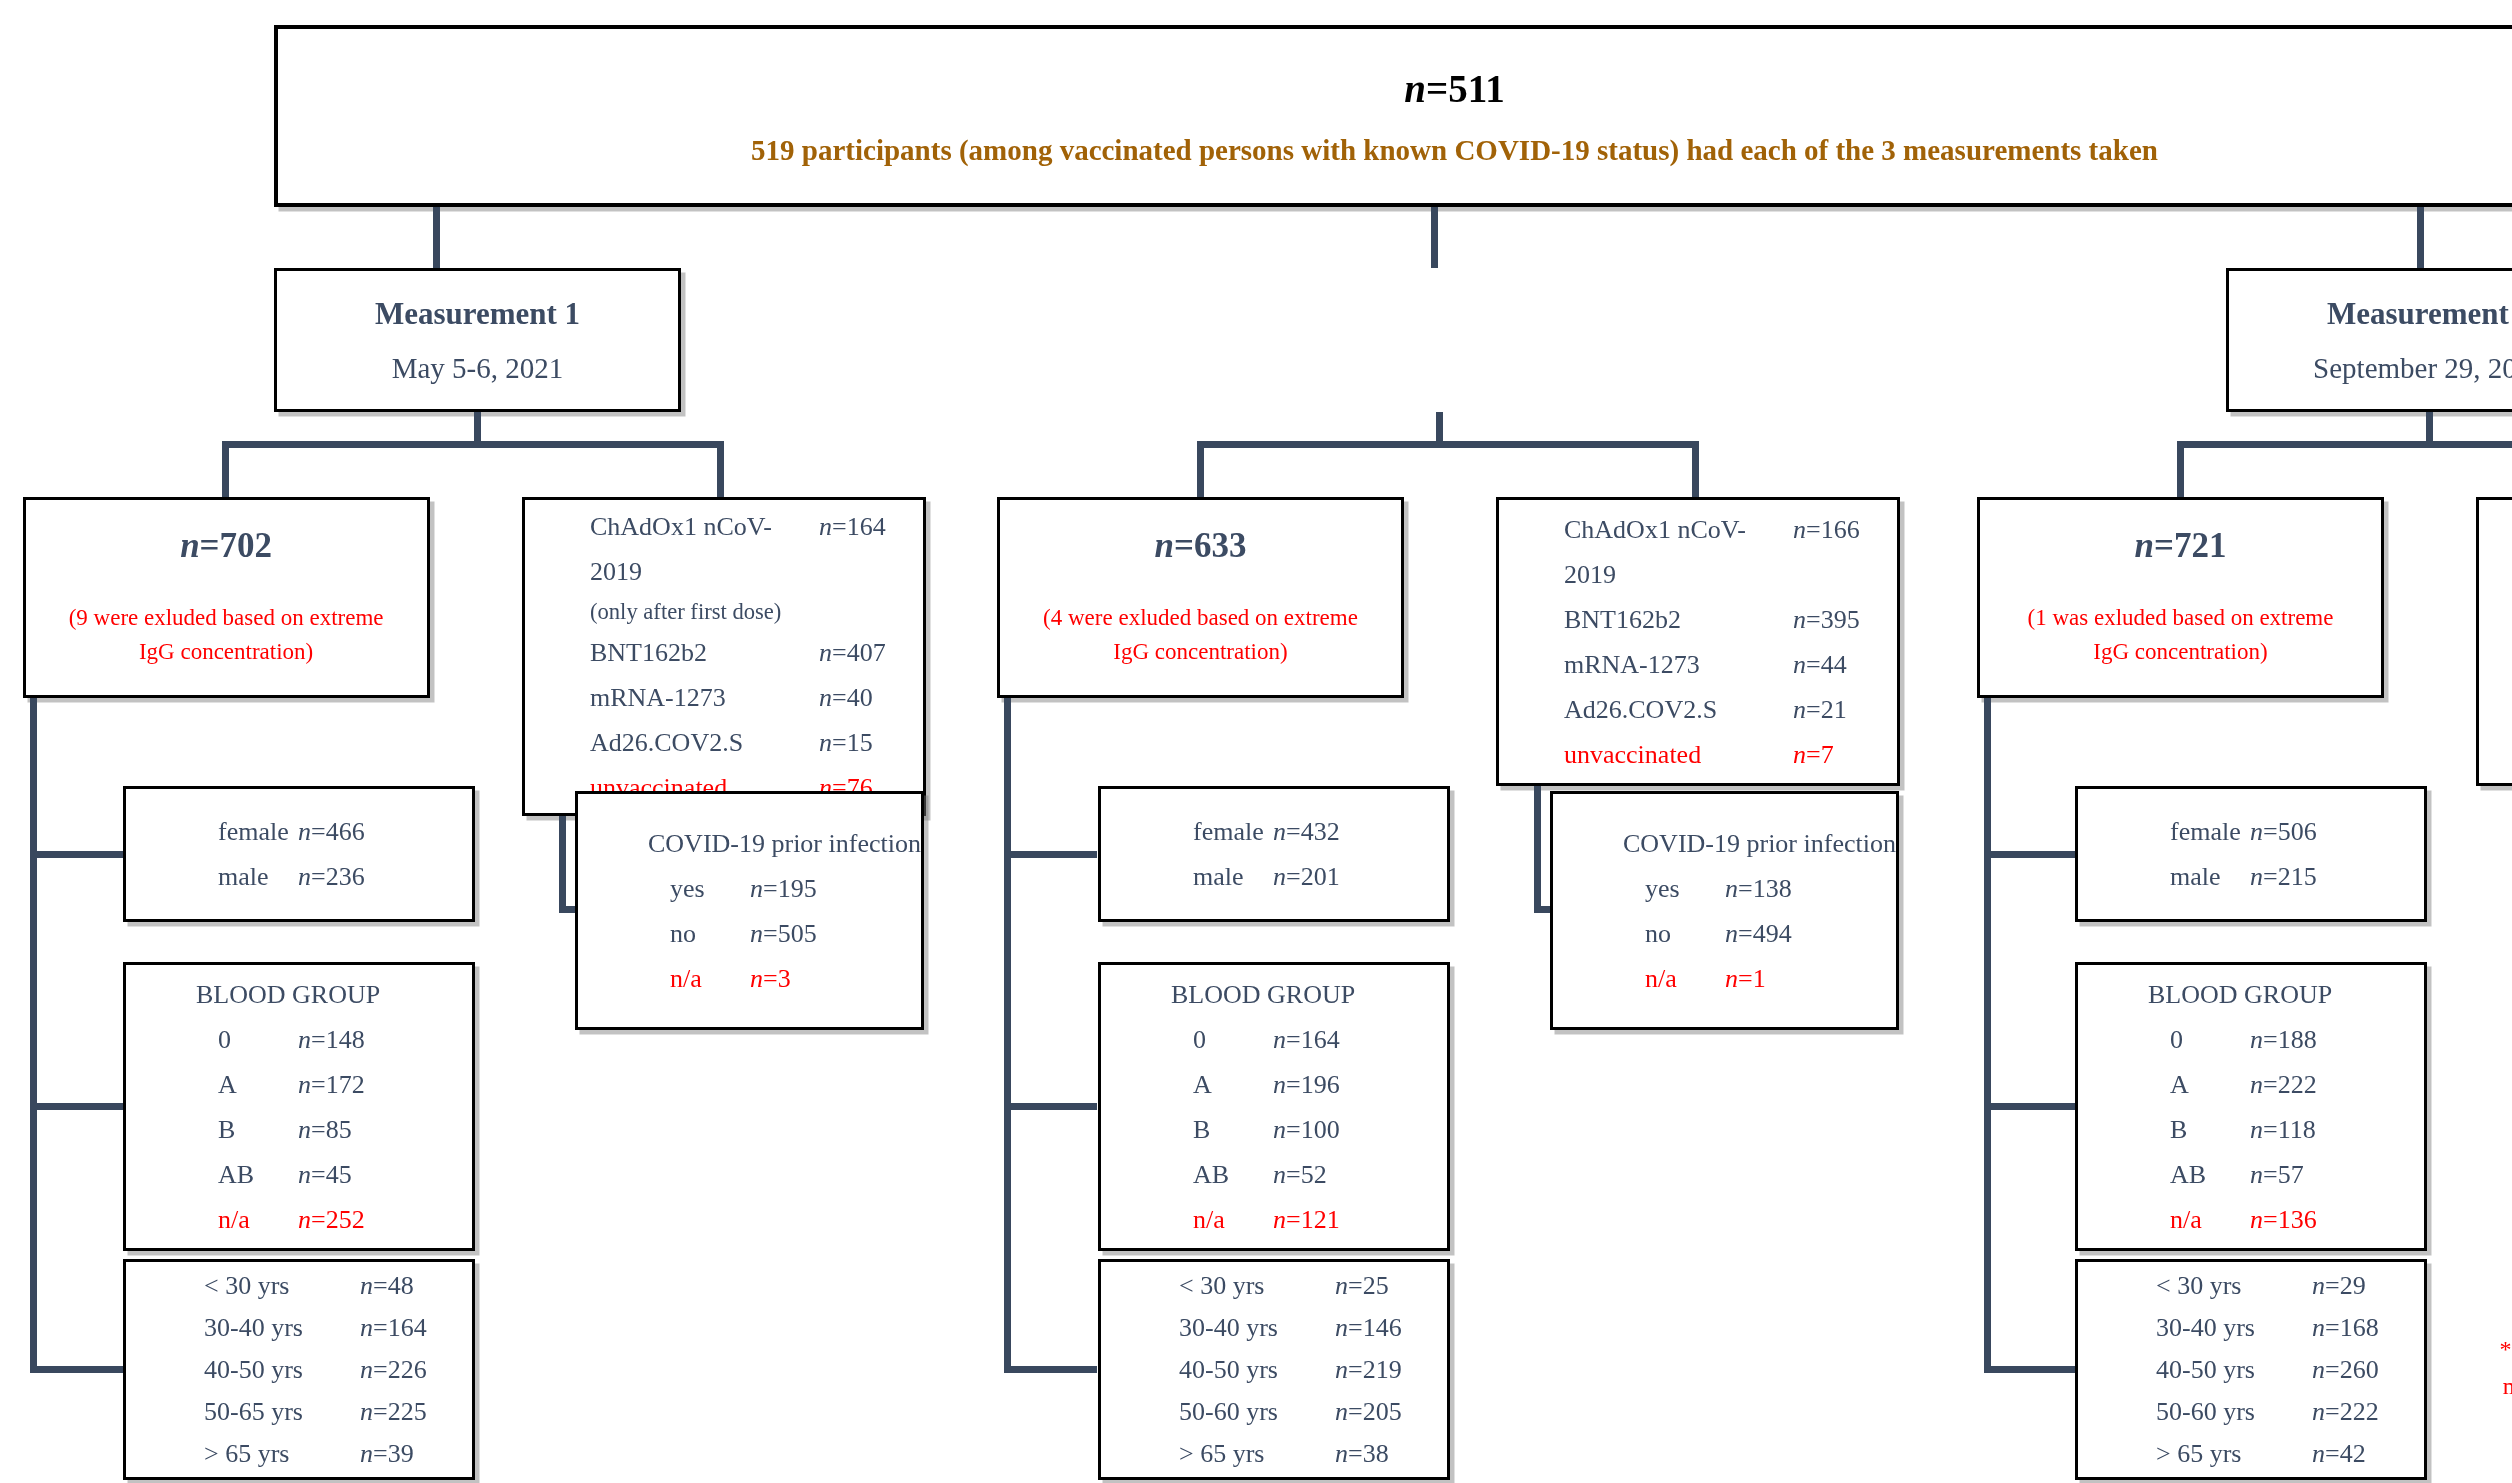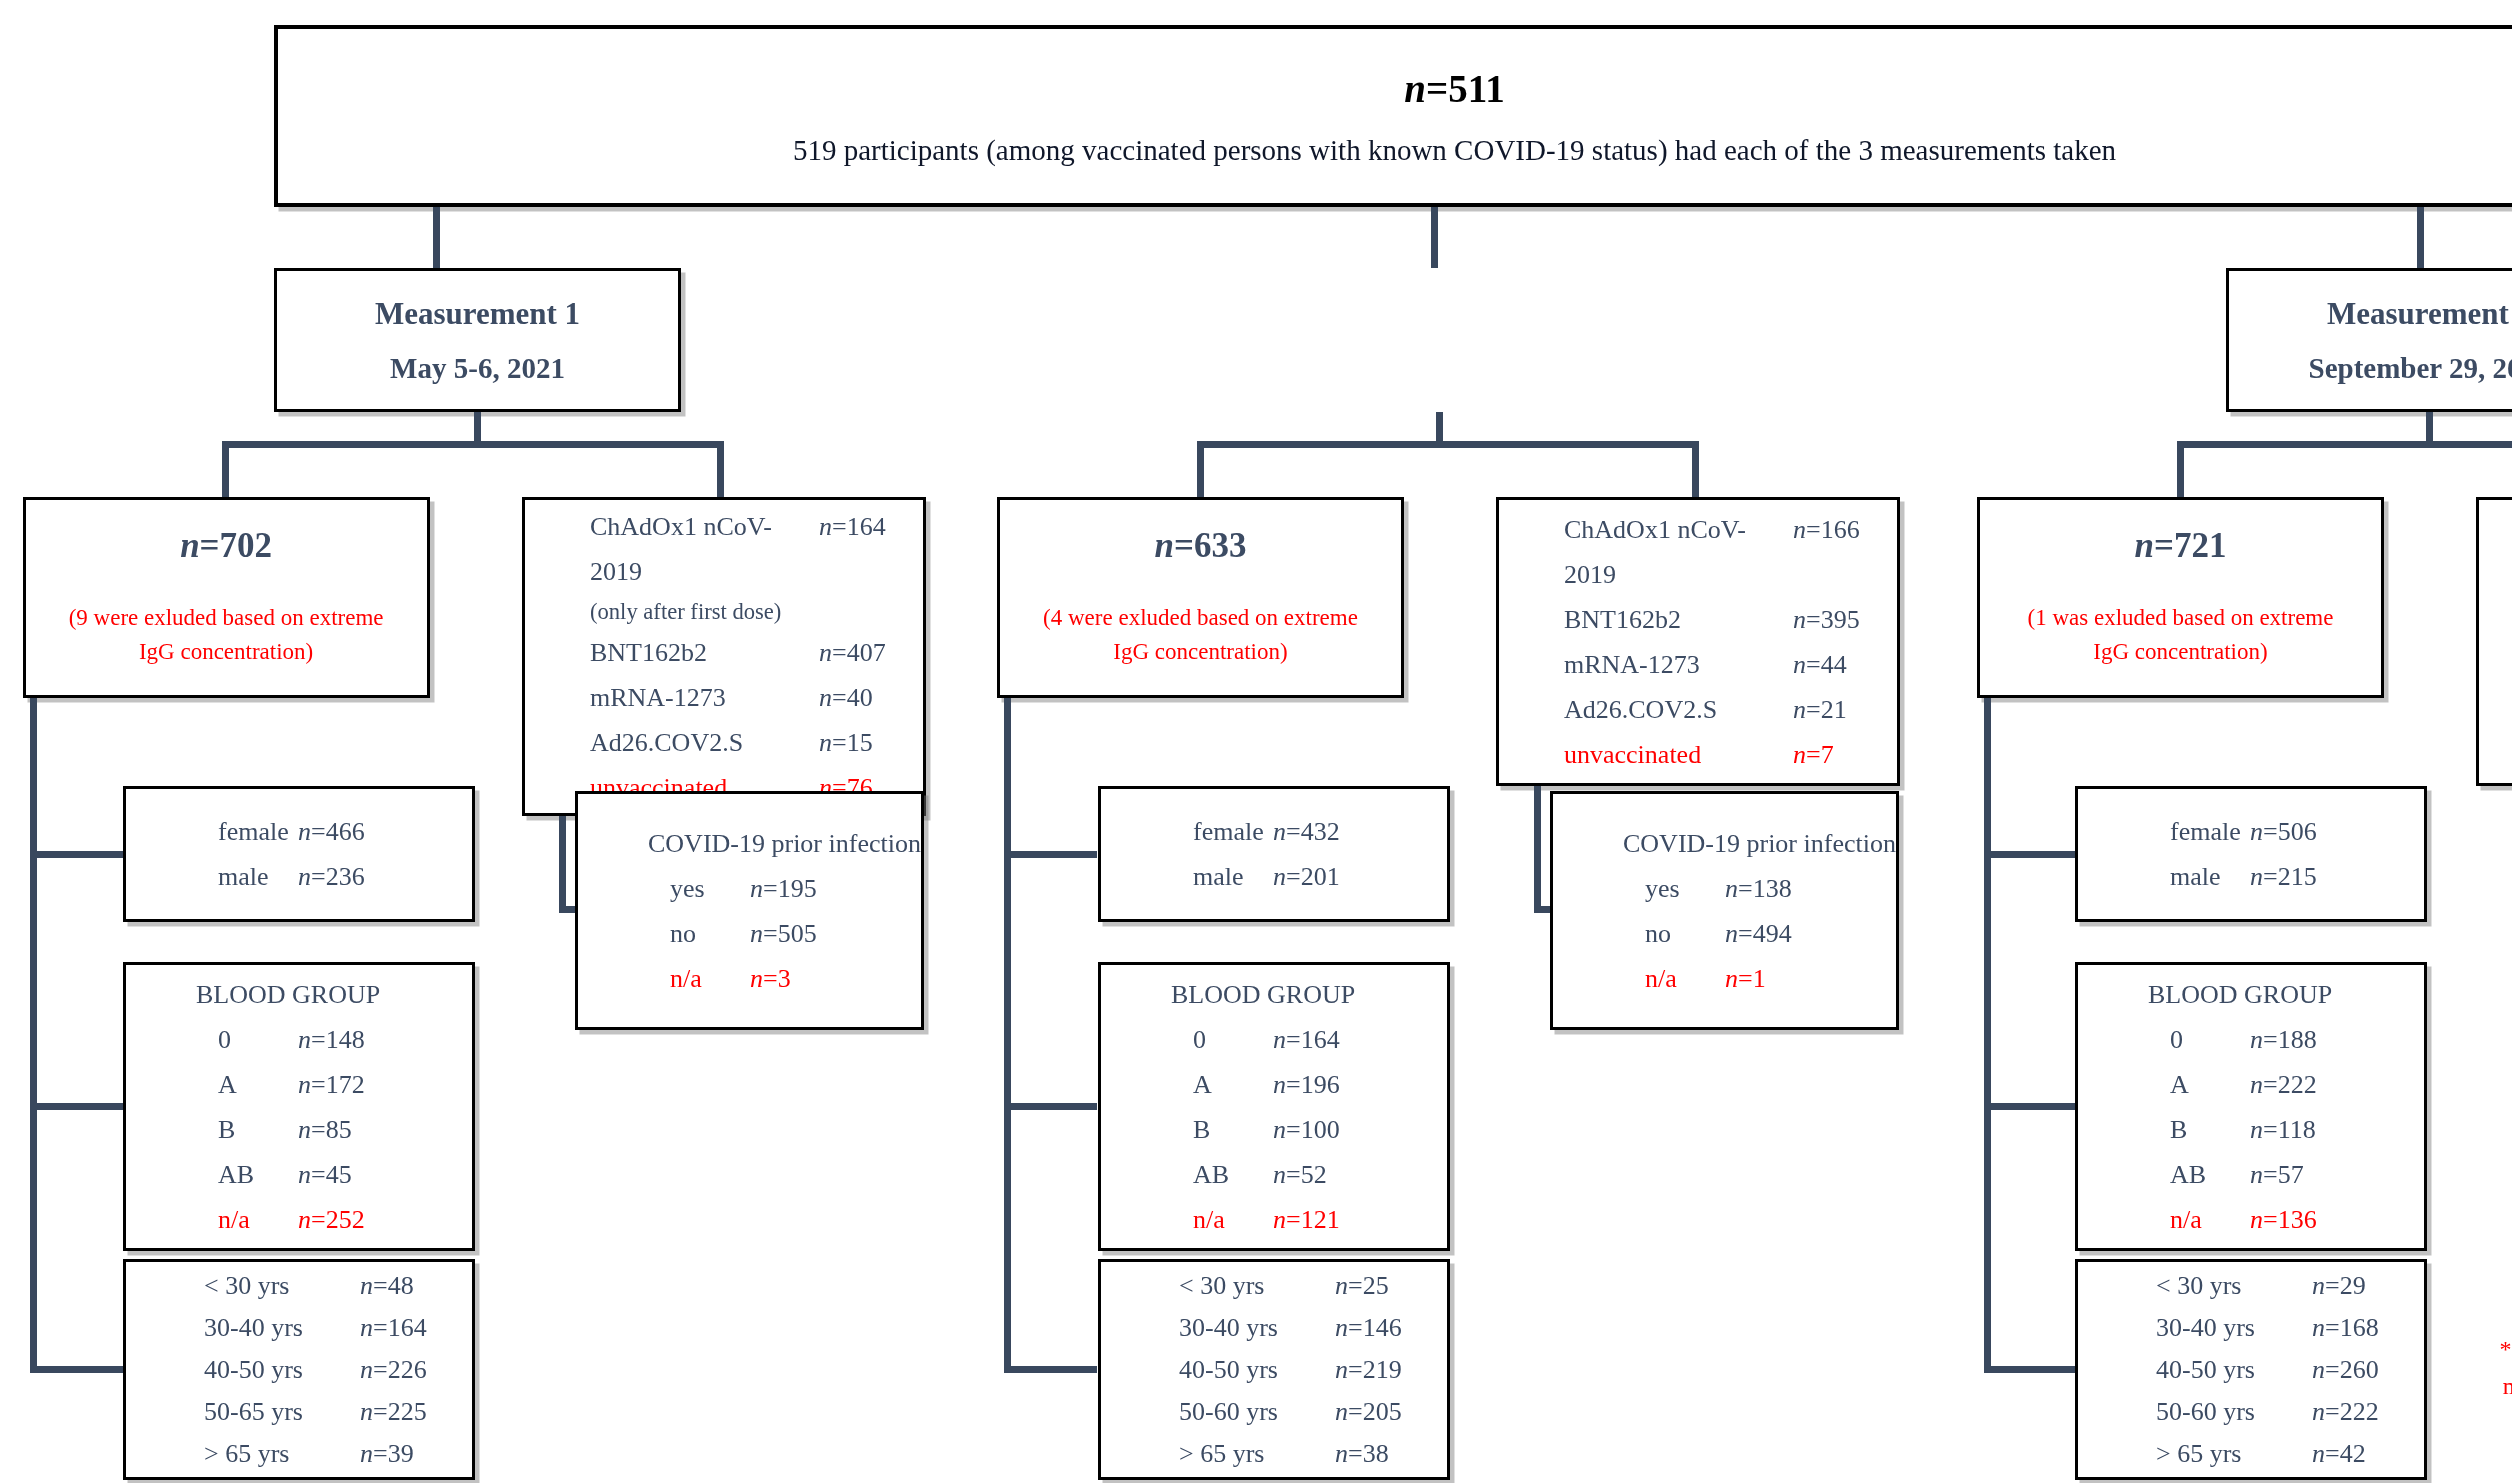--- a/index.html
+++ b/index.html
@@ -14,25 +14,25 @@
   .box{
     position:absolute;
     background:#ffffff;
     border:3.5px solid #000000;
     box-shadow:4.5px 4.5px 0 rgba(120,120,120,0.45);
     box-sizing:border-box;
     display:flex;flex-direction:column;justify-content:center;
   }
   .topbox{border-width:4.5px;align-items:center;text-align:center;gap:23px;padding:5px 30px;}
   .top-n{font-size:39px;font-weight:bold;color:#000;text-align:center;}
-  .top-l2{font-size:29px;color:#0f172a;}
+  .top-l2{font-size:29px;color:#a16207;font-weight:bold;}
   .top-l3{font-size:29px;color:#ff0000;}
   .header-box{align-items:center;text-align:center;gap:20px;}
   .m-title{font-size:31px;font-weight:bold;}
-  .m-date{font-size:29px;font-weight:bold;}
+  .m-date{font-size:29px;}
   .nbox{align-items:center;text-align:center;gap:35px;}
   .n-title{font-size:35px;font-weight:bold;}
   .n-note{font-size:23px;color:#ff0000;max-width:332px;line-height:1.5;}
   .line{position:absolute;background:#39485e;}
   .row{display:flex;font-size:26px;line-height:45px;}
   .row .lab{flex:0 0 auto;}
   .row .val{flex:0 0 auto;}
   .vax .row{padding-left:65px;}
   .vax .row .lab{width:229px;}
   .kv .row{padding-left:92px;}

